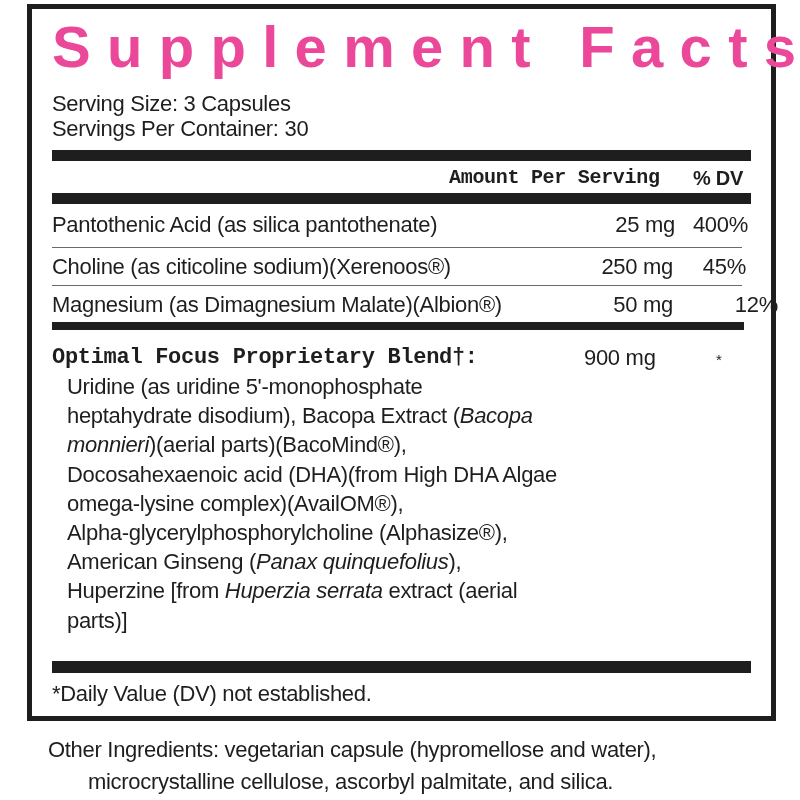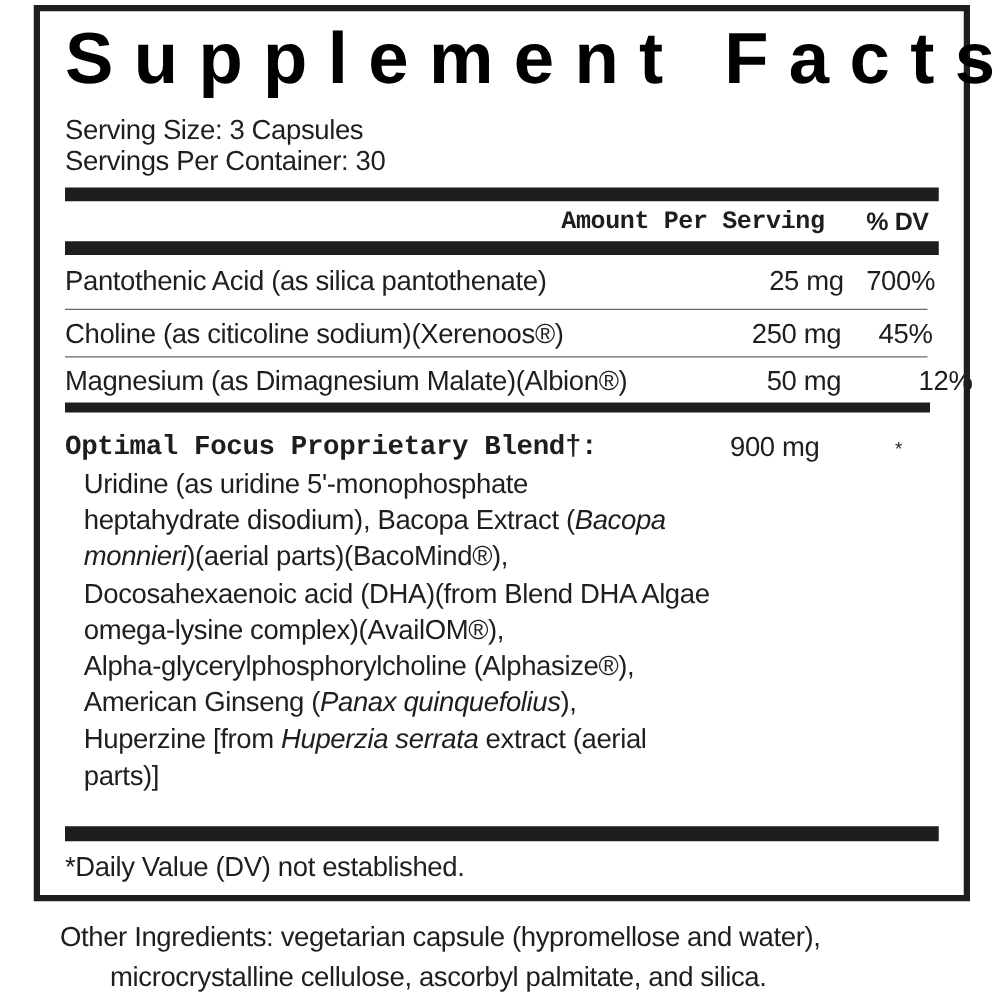--- a/index.html
+++ b/index.html
@@ -28,21 +28,21 @@
     position: absolute;
     left: 52px;
     top: 14px;
     width: 700px;
     font-family: "Liberation Sans", sans-serif;
     font-weight: bold;
     font-size: 58px;
     line-height: 66px;
     letter-spacing: 16.3px;
     white-space: nowrap;
-    color: #000000;
+    color: #ec4899;
   }
   .txt {
     position: absolute;
     font-size: 22px;
     line-height: 22px;
     white-space: nowrap;
     color: #1e1e1e;
     letter-spacing: -0.3px;
   }
   .bar {
@@ -75,21 +75,21 @@
 <div class="bar" style="top:150px; width:699px; height:11px;"></div>
 
 <div class="txt bold" style="left:449px; top:166px; font-size:20px; line-height:24px;font-family:Liberation Mono, monospace;">Amount Per Serving</div>
 <div class="txt bold" style="left:693px; top:166px; font-size:20px; line-height:24px;">% DV</div>
 
 <div class="bar" style="top:193px; width:699px; height:11px;"></div>
 
 <div>
   <div class="txt" style="left:52px; top:214px;">Pantothenic Acid (as silica pantothenate)</div>
   <div class="txt right" style="left:560px; width:115px; top:214px;">25 mg</div>
-  <div class="txt right" style="left:680px; width:68px; top:214px;">700%</div>
+  <div class="txt right" style="left:680px; width:68px; top:214px;">400%</div>
 </div>
 <div class="thin" style="top:247px;"></div>
 
 <div>
   <div class="txt" style="left:52px; top:256px;">Choline (as citicoline sodium)(Xerenoos®)</div>
   <div class="txt right" style="left:560px; width:113px; top:256px;">250 mg</div>
   <div class="txt right" style="left:680px; width:66px; top:256px;">45%</div>
 </div>
 <div class="thin" style="top:285px;"></div>
 
@@ -103,21 +103,21 @@
 
 <div>
   <div class="txt bold" style="left:52px; top:347px;font-family:Liberation Mono, monospace;">Optimal Focus Proprietary Blend†:</div>
   <div class="txt" style="left:584px; top:347px;">900 mg</div>
   <div class="txt" style="left:716px; top:349px; font-size:15px;">*</div>
 
   <div class="blend-lines" id="blend-lines">
       <div class="txt" style="top: 376px;"><span>Uridine (as uridine 5'-monophosphate</span></div>
       <div class="txt" style="top: 405.2px;"><span>heptahydrate disodium), Bacopa Extract (</span><i>Bacopa</i></div>
       <div class="txt" style="top: 434.4px;"><i>monnieri</i><span>)(aerial parts)(BacoMind®),</span></div>
-      <div class="txt" style="top: 463.6px;"><span>Docosahexaenoic acid (DHA)(from Blend DHA Algae</span></div>
+      <div class="txt" style="top: 463.6px;"><span>Docosahexaenoic acid (DHA)(from High DHA Algae</span></div>
       <div class="txt" style="top: 492.8px;"><span>omega-lysine complex)(AvailOM®),</span></div>
       <div class="txt" style="top: 522px;"><span>Alpha-glycerylphosphorylcholine (Alphasize®),</span></div>
       <div class="txt" style="top: 551.2px;"><span>American Ginseng (</span><i>Panax quinquefolius</i><span>),</span></div>
       <div class="txt" style="top: 580.4px;"><span>Huperzine [from </span><i>Huperzia serrata</i><span> extract (aerial</span></div>
       <div class="txt" style="top: 609.6px;"><span>parts)]</span></div>
     </div>
 </div>
 
 <div class="bar" style="top:661px; width:699px; height:12px;"></div>
 

